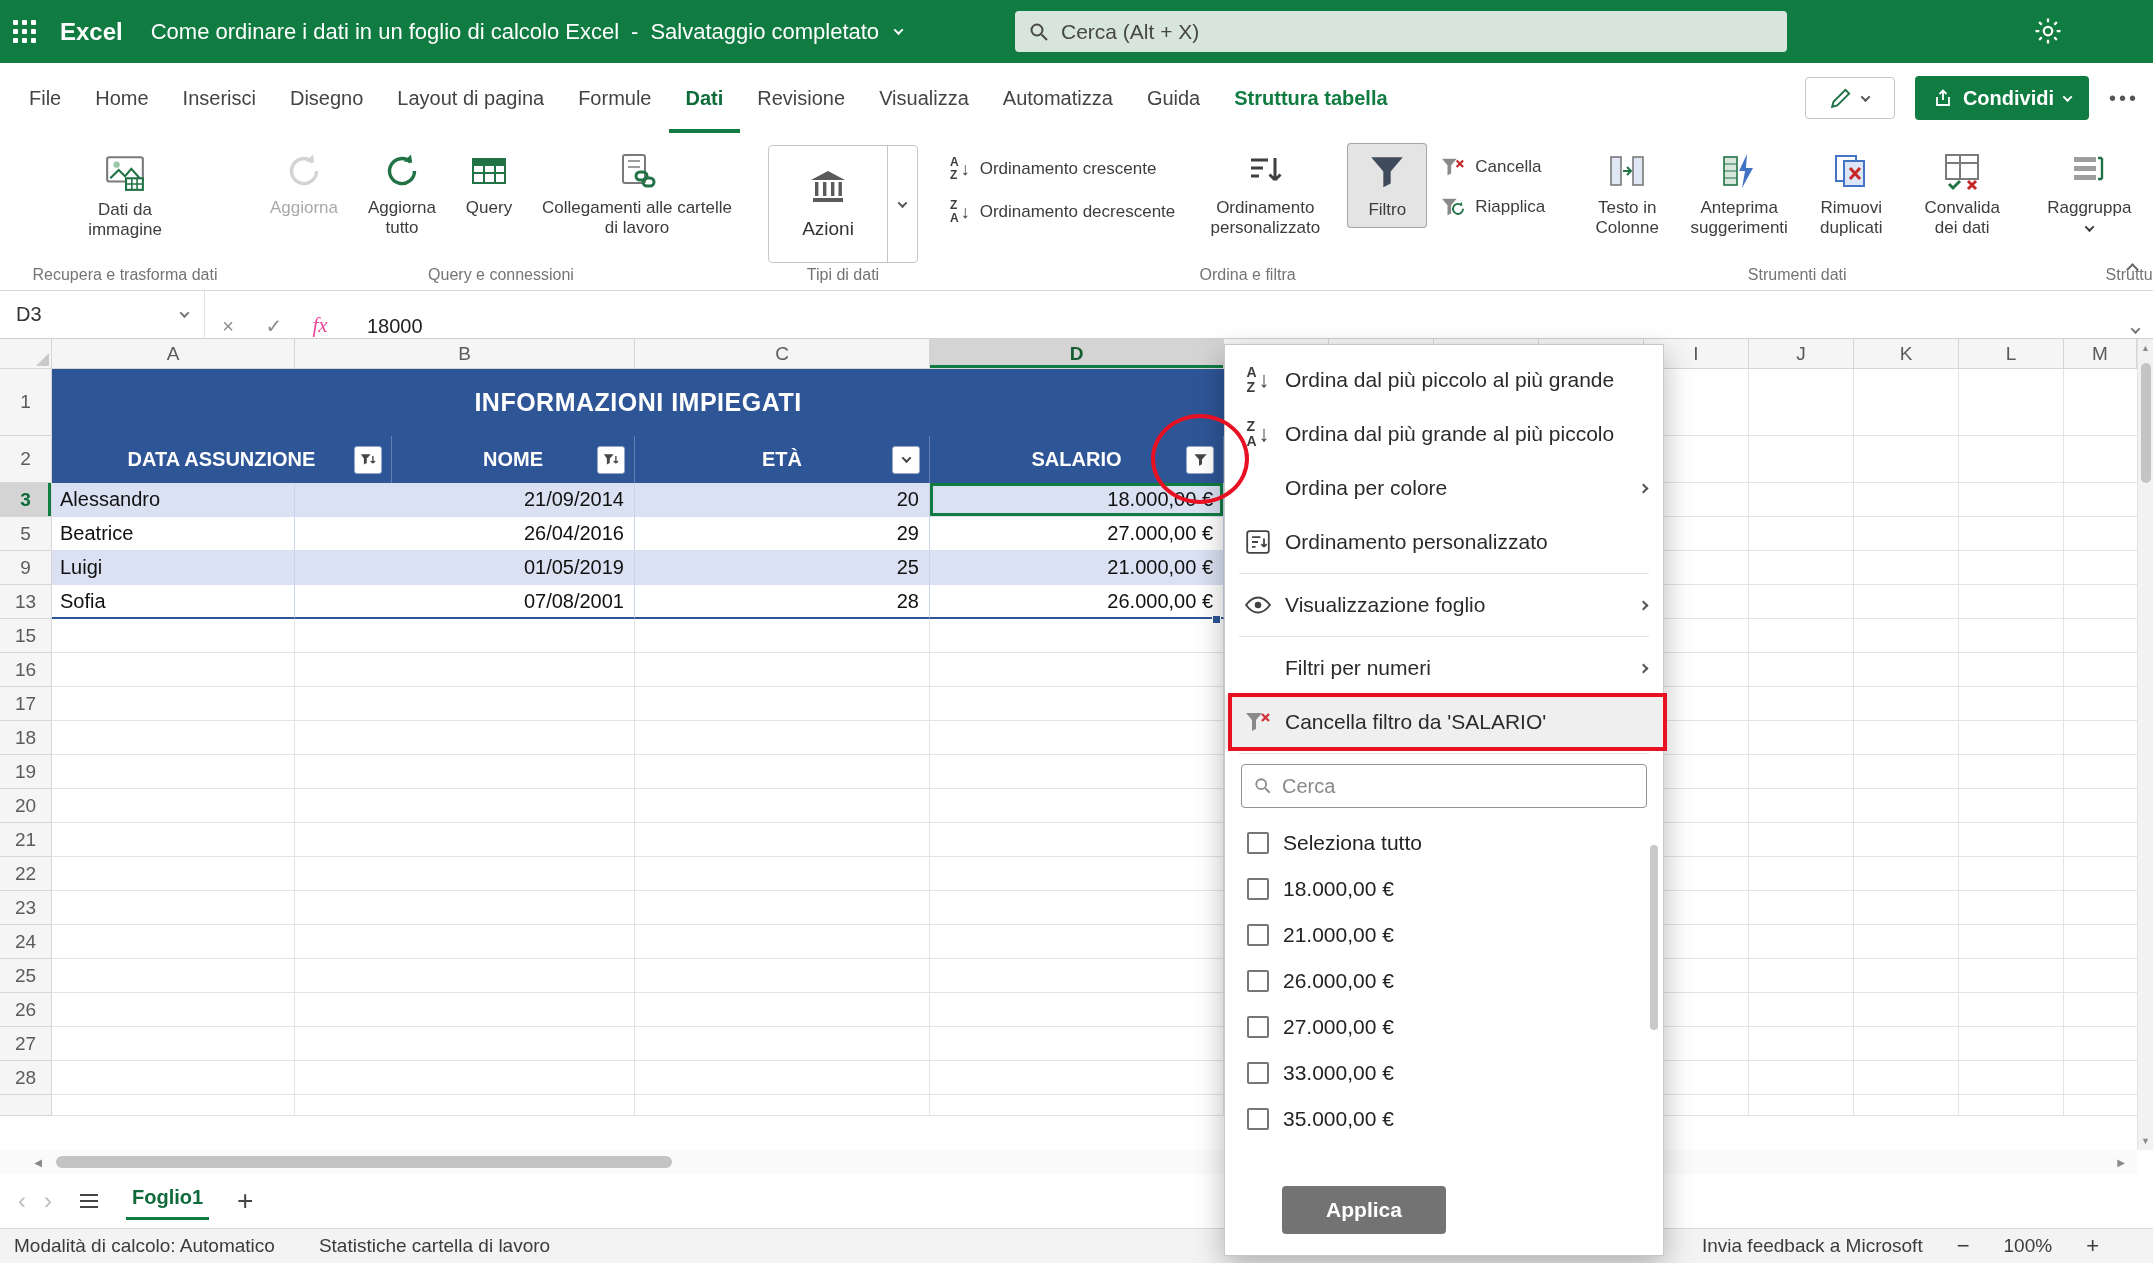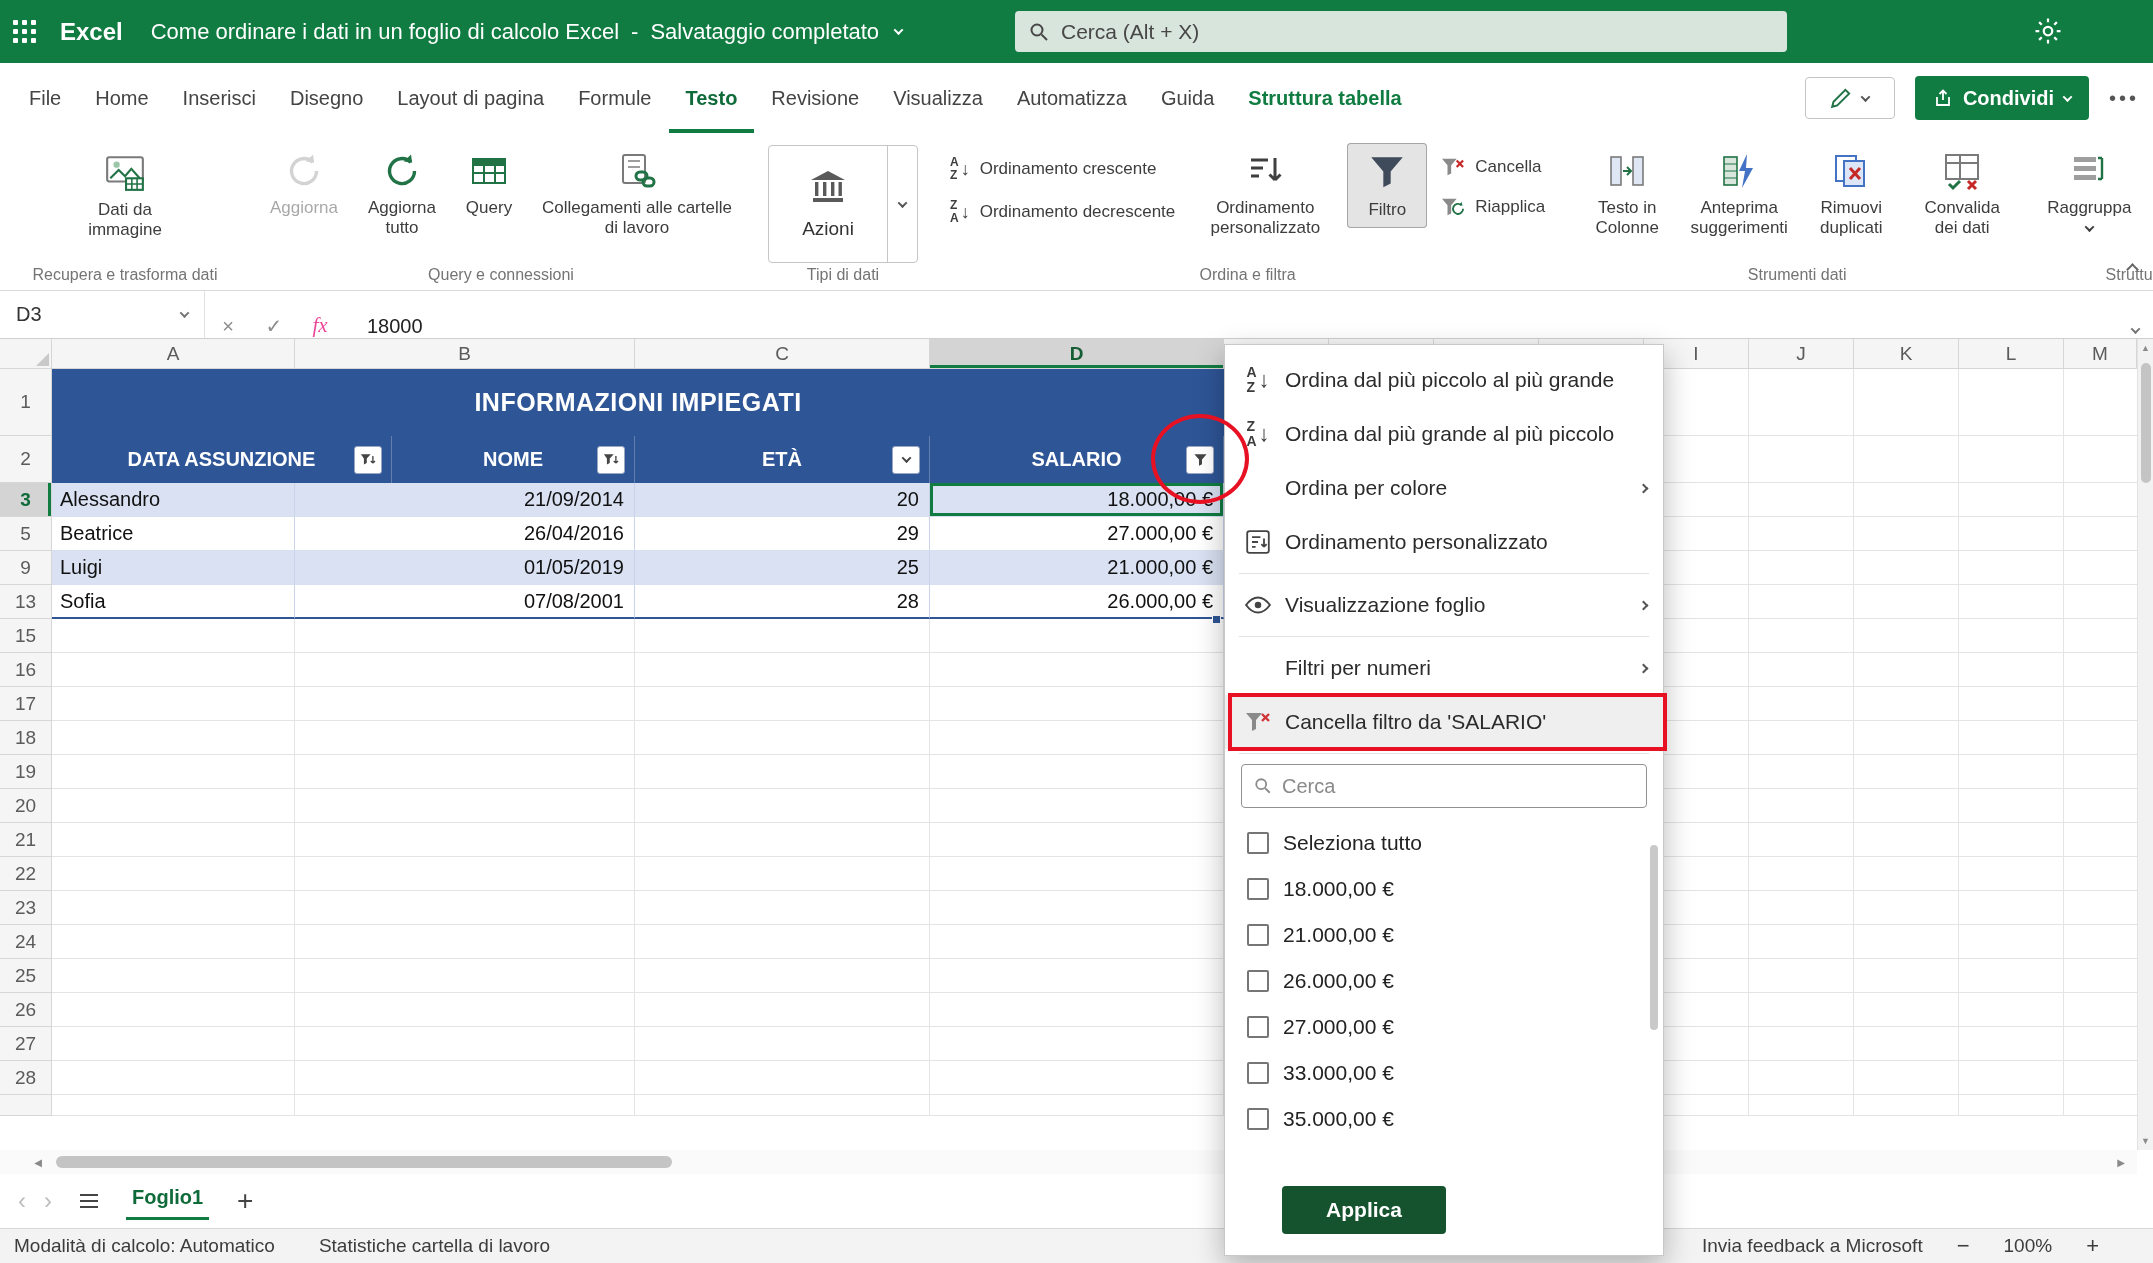--- a/index.html
+++ b/index.html
@@ -115,21 +115,21 @@
 .mitem.hl{background:#efefef}
 .mdivider{height:1px;background:#e3e3e3;margin:4px 14px}
 .redbox{position:absolute;left:3px;right:-4px;top:-2px;bottom:-2px;border:4px solid #E81123;pointer-events:none;z-index:70}
 .msearch{margin:10px 16px 0;height:44px;border:1px solid #919191;border-radius:4px;display:flex;align-items:center;padding:0 12px;gap:10px;color:#777}
 .msearch input{flex:1;border:0;outline:0;font-size:20px;color:#333;font-family:inherit}
 .msearch input::placeholder{color:#8a8a8a;opacity:1}
 .mlist{margin-top:12px}
 .mopt{height:46px;display:flex;align-items:center;gap:14px;padding:0 16px 0 22px;font-size:21px;color:#222;cursor:pointer}
 .cbox{width:22px;height:22px;border:2px solid #767676;border-radius:2px;background:#fff;flex:none}
 .mscroll{position:absolute;right:5px;top:500px;width:8px;height:185px;background:#c9c9c9;border-radius:4px;cursor:pointer}
-.applybtn{position:absolute;left:57px;top:841px;width:164px;height:48px;background:#14532d;color:#fff;border:0;border-radius:4px;font-size:21px;font-weight:700;font-family:inherit;cursor:pointer}
+.applybtn{position:absolute;left:57px;top:841px;width:164px;height:48px;background:#737373;color:#fff;border:0;border-radius:4px;font-size:21px;font-weight:700;font-family:inherit;cursor:pointer}
 
 
 .anncircle{position:absolute;left:1151px;top:414px;width:98px;height:90px;border:4px solid #E81123;border-radius:50%;z-index:70;pointer-events:none}
 </style>
 </head>
 <body>
 
 <header class="topbar">
   <div class="waffle">
       <div class="wgrid">
@@ -166,21 +166,21 @@
   </div>
 </header>
 
 <nav class="tabrow">
   <div class="tab">File</div>
   <div class="tab">Home</div>
   <div class="tab">Inserisci</div>
   <div class="tab">Disegno</div>
   <div class="tab">Layout di pagina</div>
   <div class="tab">Formule</div>
-  <div class="tab active">Testo</div>
+  <div class="tab active">Dati</div>
   <div class="tab">Revisione</div>
   <div class="tab">Visualizza</div>
   <div class="tab">Automatizza</div>
   <div class="tab">Guida</div>
   <div class="tab ctx">Struttura tabella</div>
   <div class="tabright">
     <div class="penbtn">
       <svg width="22" height="22" viewBox="0 0 20 20">
           <path d="M2 18l1.2-4.6L14 2.6l3.4 3.4L6.6 16.8z" fill="none" stroke="#217346" stroke-width="1.8"></path>
         </svg>

